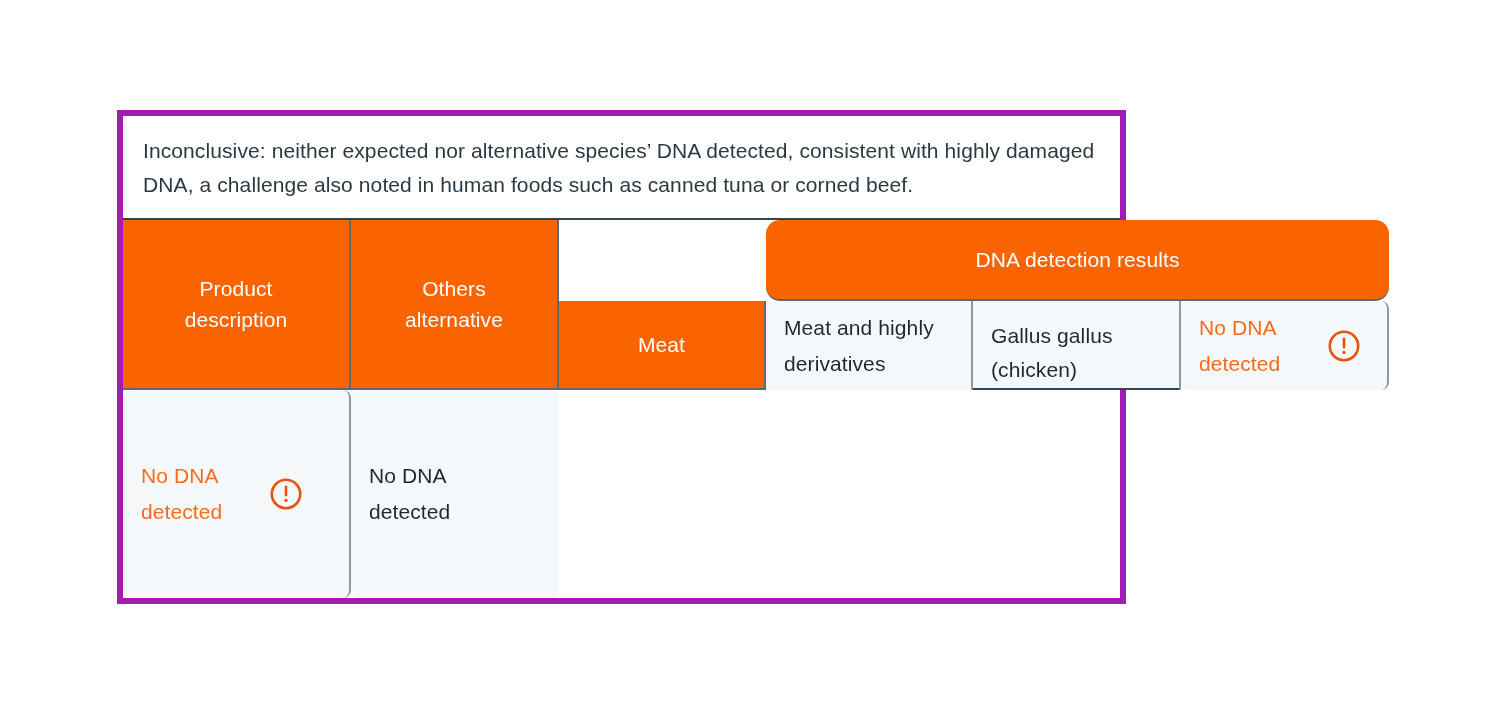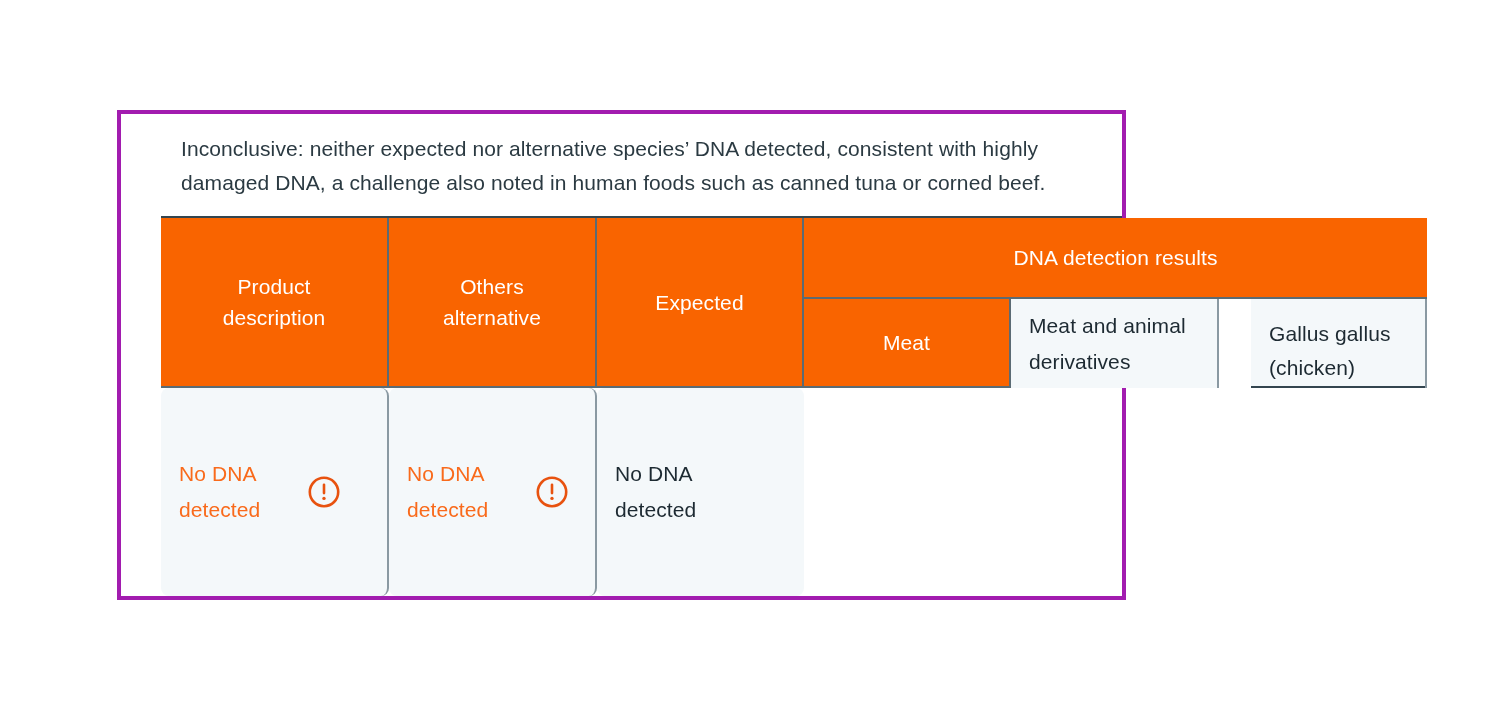--- a/index.html
+++ b/index.html
@@ -20,24 +20,23 @@
     height: 708px;
     overflow: hidden;
   }
 
   
   .table-wrap {
     position: absolute;
     left: 117px;
     top: 110px;
     width: 1009px;
-    border: 4px solid #a21caf;
+    border: 6px solid #a21caf;
     box-sizing: border-box;
     background: #ffffff;
-    padding-left: 40px;
   }
 
   
   .banner {
     box-sizing: border-box;
     background: #ffffff;
     padding: 18px 20px 16px 20px;
     border-bottom: 2px solid #33454f;
   }
   .banner-text {
@@ -66,21 +65,21 @@
     display: flex;
     align-items: center;
     justify-content: center;
     text-align: center;
     font-size: 21px;
     line-height: 31px;
     border-right: 2px solid #5b6b74;
     border-bottom: 2px solid #5b6b74;
     letter-spacing: 0.1px;
   }
-  .hcell.last-col { border-right: none; }
+  .hcell.last-col { border-right: none; border-radius: 14px; }
 
   
   .span-2rows { grid-row: 1 / span 2; }
   .span-3cols { grid-column: 4 / span 3; }
 
   
   .bcell {
     background: #f4f8fa;
     color: #1d2a32;
     font-size: 21px;
@@ -92,21 +91,20 @@
     letter-spacing: 0.1px;
   }
 
   
   .split-cell {
     background: #f4f8fa;
     border-right: 2px solid #8a99a2;
     display: flex;
     flex-direction: column;
     box-sizing: border-box;
-    margin-left: 32px;
   }
   .split-top, .split-bottom {
     flex: 1 1 0;
     box-sizing: border-box;
     padding: 18px 18px 0 18px;
     font-size: 21px;
     line-height: 34px;
     color: #1d2a32;
     letter-spacing: 0.1px;
   }
@@ -160,35 +158,32 @@
         </span>
       </div>
 
       <div class="cell hcell span-2rows">
         <span>
           <span>Others</span><br>
           <span>alternative</span>
         </span>
       </div>
 
-      <div class="cell hcell span-2rows">
-        <span>Expected</span>
-      </div>
 
       <div class="cell hcell span-3cols last-col">
         <span>DNA detection results</span>
       </div>
 
       <div class="cell hcell">
         <span>Meat</span>
       </div>
 
 
       <div class="cell bcell">
-        <span>Meat and animal derivatives</span>
+        <span>Meat and highly derivatives</span>
       </div>
 
       <div class="cell split-cell">
         <div class="split-top">Gallus gallus (chicken)</div>
       </div>
 
       <div class="cell result-cell">
         <span class="result-text alert">No DNA detected</span>
         <svg class="warn-icon" viewBox="0 0 34 34">
           <circle cx="17" cy="17" r="14.2" fill="none" stroke="#e8520f" stroke-width="2.6"></circle>

